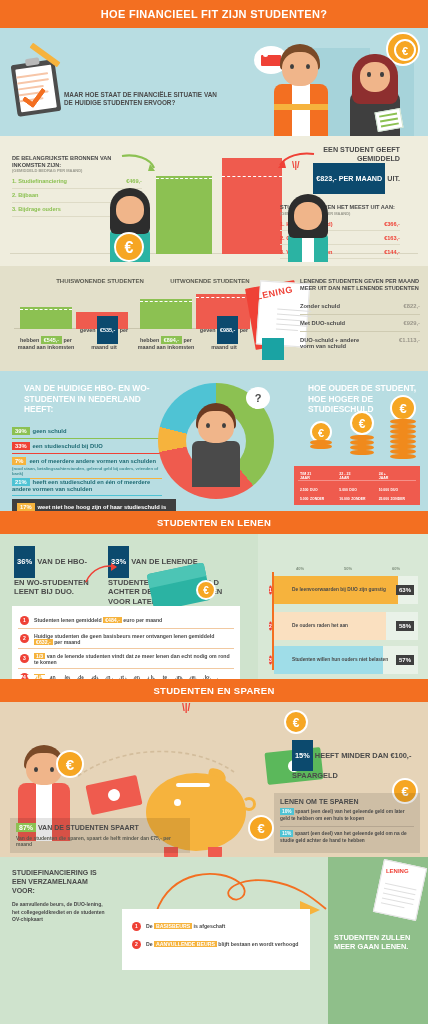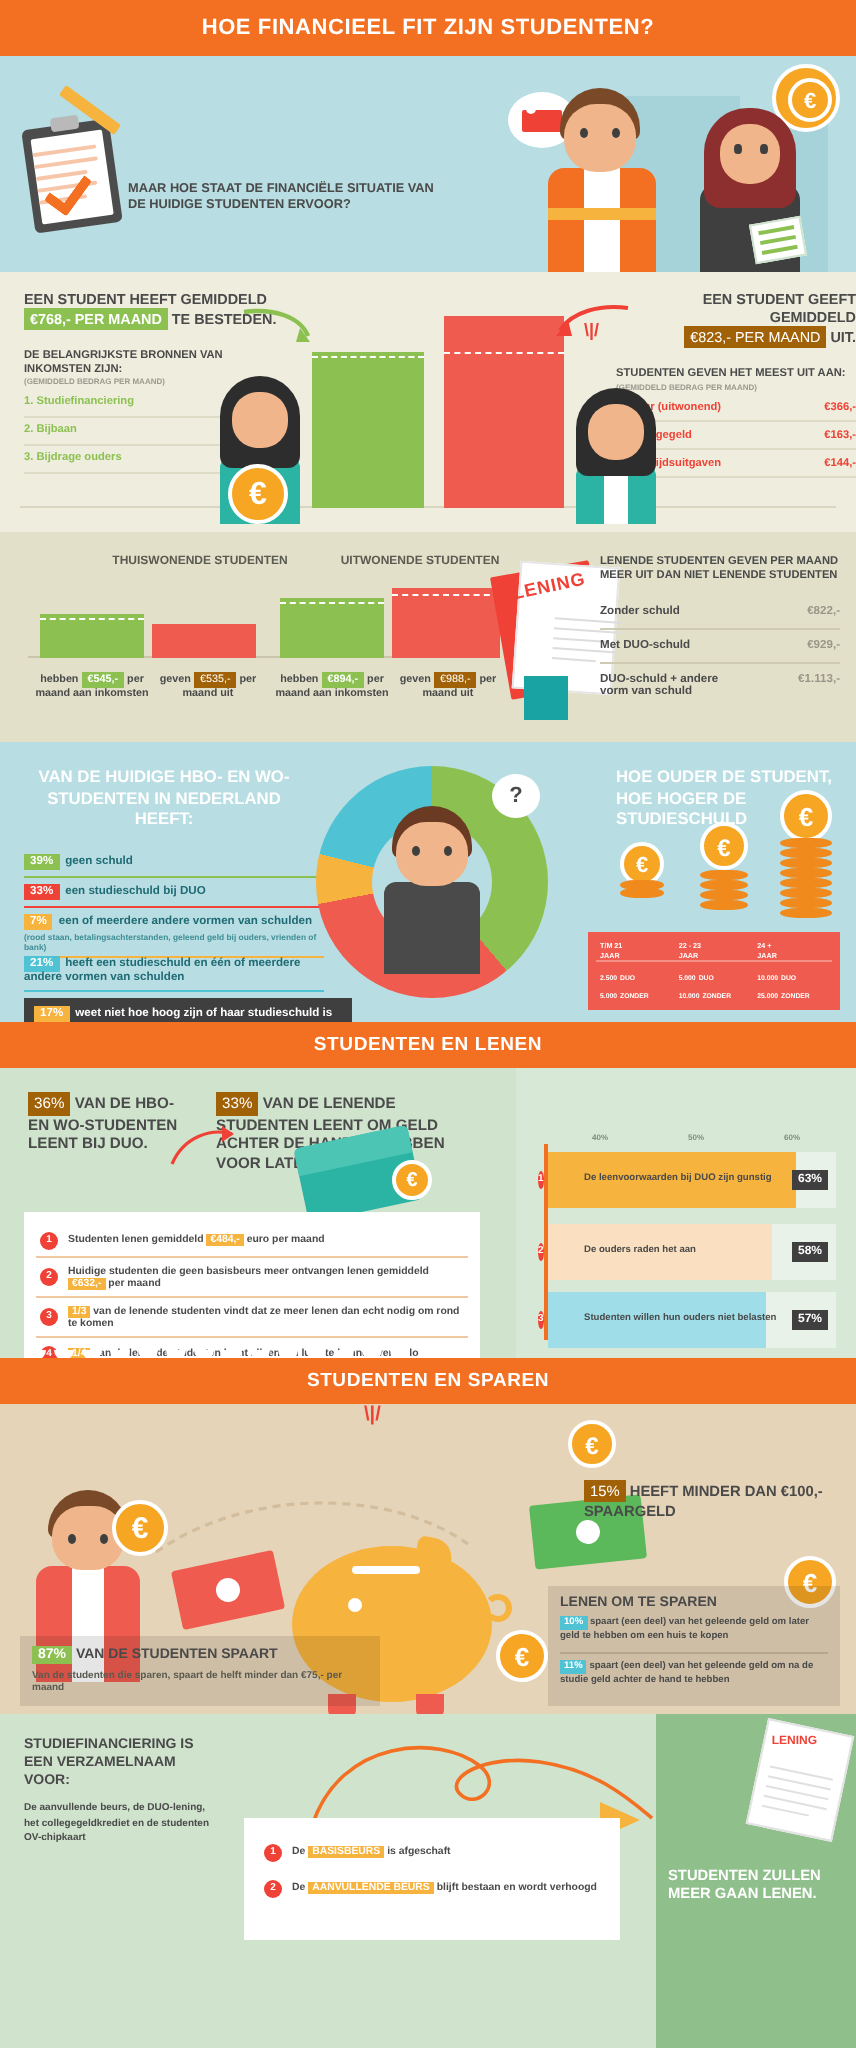--- a/index.html
+++ b/index.html
@@ -94,24 +94,24 @@
       background:#ef4136; border-radius:1px;}
   .bubble.money .bill::after{ content:''; position:absolute; left:8px; top:3px;
       width:5px; height:5px; background:#fff; border-radius:50%;}
   .bubble.coin{ right:8px; top:4px; width:34px; height:34px;}
   .coin{ border-radius:50%; background:#f6a623; border:2px solid #fff;
       color:#fff; font-weight:bold; text-align:center; }
 
   
   .sec-income{ background:#efeddd; position:relative; height:130px; overflow:hidden;}
   .inc-left{ position:absolute; left:12px; top:9px; width:130px;}
-  .inc-right{ position:absolute; right:0; top:9px; width:120px; text-align:right;}
+  .inc-right{ position:absolute; right:28px; top:9px; width:120px; text-align:right;}
   .hdline{ font-weight:bold; font-size:7.2px; line-height:9px; color:#4a4a4a; text-transform:uppercase;}
   .tagG{ background:#8cc152; color:#fff; padding:1px 3px; font-weight:bold; display:inline-block;}
-  .tagR{ background:#a16207; color:#fff; padding:1px 3px; font-weight:normal; display:inline-block;}
+  .tagR{ background:#0c4a6e; color:#fff; padding:11px 3px; font-weight:bold; display:inline-block;}
   .sublbl{ font-weight:bold; font-size:5.6px; line-height:6.6px; color:#4a4a4a;
       text-transform:uppercase; margin-top:10px;}
   .sublbl .tiny{ font-size:4px; color:#9a9a8e; display:block; font-weight:bold;}
   .srcrow{ display:flex; justify-content:space-between; font-weight:bold; font-size:5.6px;
       padding:3.5px 0; border-bottom:1px solid #dedbc6;}
   .srcrow.g{ color:#8cc152;}
   .srcrow.r{ color:#ef4136;}
   .bars{ position:absolute; left:0; right:0; bottom:8px; height:112px;}
   .barG{ position:absolute; left:156px; bottom:4px; width:56px; height:78px; background:#8cc152;}
   .barR{ position:absolute; left:222px; bottom:4px; width:60px; height:96px; background:#ef5b4e;}
@@ -146,22 +146,22 @@
   .docs{ position:absolute; left:246px; top:14px; width:70px; height:78px;}
   .docs .p1{ position:absolute; left:4px; top:4px; width:50px; height:62px; background:#ef4136; transform:rotate(-10deg); border-radius:1px;}
   .docs .p2{ position:absolute; left:12px; top:2px; width:50px; height:64px; background:#fff; transform:rotate(4deg); border:1px solid #e5e5e5;}
   .docs .stamp{ position:absolute; left:10px; top:8px; color:#ef4136; font-weight:bold; font-size:9px;
      transform:rotate(-12deg); letter-spacing:.5px;}
   .docs .ln{ position:absolute; left:18px; height:1.4px; background:#ddd;}
   .docs .hand{ position:absolute; left:16px; bottom:-2px; width:22px; height:22px; background:#1aa3a3;}
 
   
   .sec-debt{ background:#b8dde2; position:relative; height:140px; overflow:hidden;}
-  .debt-title{ position:absolute; left:12px; top:12px; width:140px;
-      font-weight:bold; font-size:8.4px; line-height:10.5px; color:#ffffff; text-transform:uppercase;text-align:center;}
+  .debt-title{ position:absolute; left:24px; top:12px; width:140px;
+      font-weight:bold; font-size:8.4px; line-height:10.5px; color:#ffffff; text-transform:uppercase;}
   .legrow{ position:absolute; left:12px; font-size:5.8px; font-weight:bold; color:#1f6b74; width:150px;}
   .pc{ color:#fff; padding:1px 3px; margin-right:3px; font-weight:bold; display:inline-block;}
   .legnote{ font-size:4.2px; color:#3f8e96; display:block; margin-top:1px; font-weight:bold;}
   .darkrow{ position:absolute; left:12px; background:#3f3f3f; color:#fff; font-size:5.8px;
       font-weight:bold; padding:4px 5px; width:164px;}
   .donut{ position:absolute; left:158px; top:12px; width:116px; height:116px; border-radius:50%;}
   .donut .hole{ position:absolute; left:28px; top:28px; width:60px; height:60px; background:#b8dde2; border-radius:50%;}
   .pieMan{ position:absolute; left:186px; top:32px; width:60px; height:84px;}
   .pieMan .hair{ position:absolute; left:10px; top:0; width:40px; height:26px; background:#6b3a22; border-radius:20px 20px 4px 4px;}
   .pieMan .face{ position:absolute; left:12px; top:8px; width:36px; height:32px; background:#f0b58a; border-radius:15px;}
@@ -327,25 +327,20 @@
       <div class="baseline"></div>
       <div class="barG">
           <div class="dash"></div>
         </div>
       <div class="barR">
           <div class="dash"></div>
         </div>
     </div>
 
     <div class="inc-left">
-      <div class="hdline">
-        <span>EEN STUDENT HEEFT GEMIDDELD</span><br>
-        <span class="tagG">€768,- PER MAAND</span>
-        <span>TE BESTEDEN.</span>
-      </div>
       <div class="sublbl">
         <span>DE BELANGRIJKSTE BRONNEN VAN INKOMSTEN ZIJN:</span>
         <span class="tiny">(GEMIDDELD BEDRAG PER MAAND)</span>
       </div>
       <div>
         <div class="srcrow g">
           <span>1. Studiefinanciering</span>
           <span>€469,-</span>
         </div>
         <div class="srcrow g">

